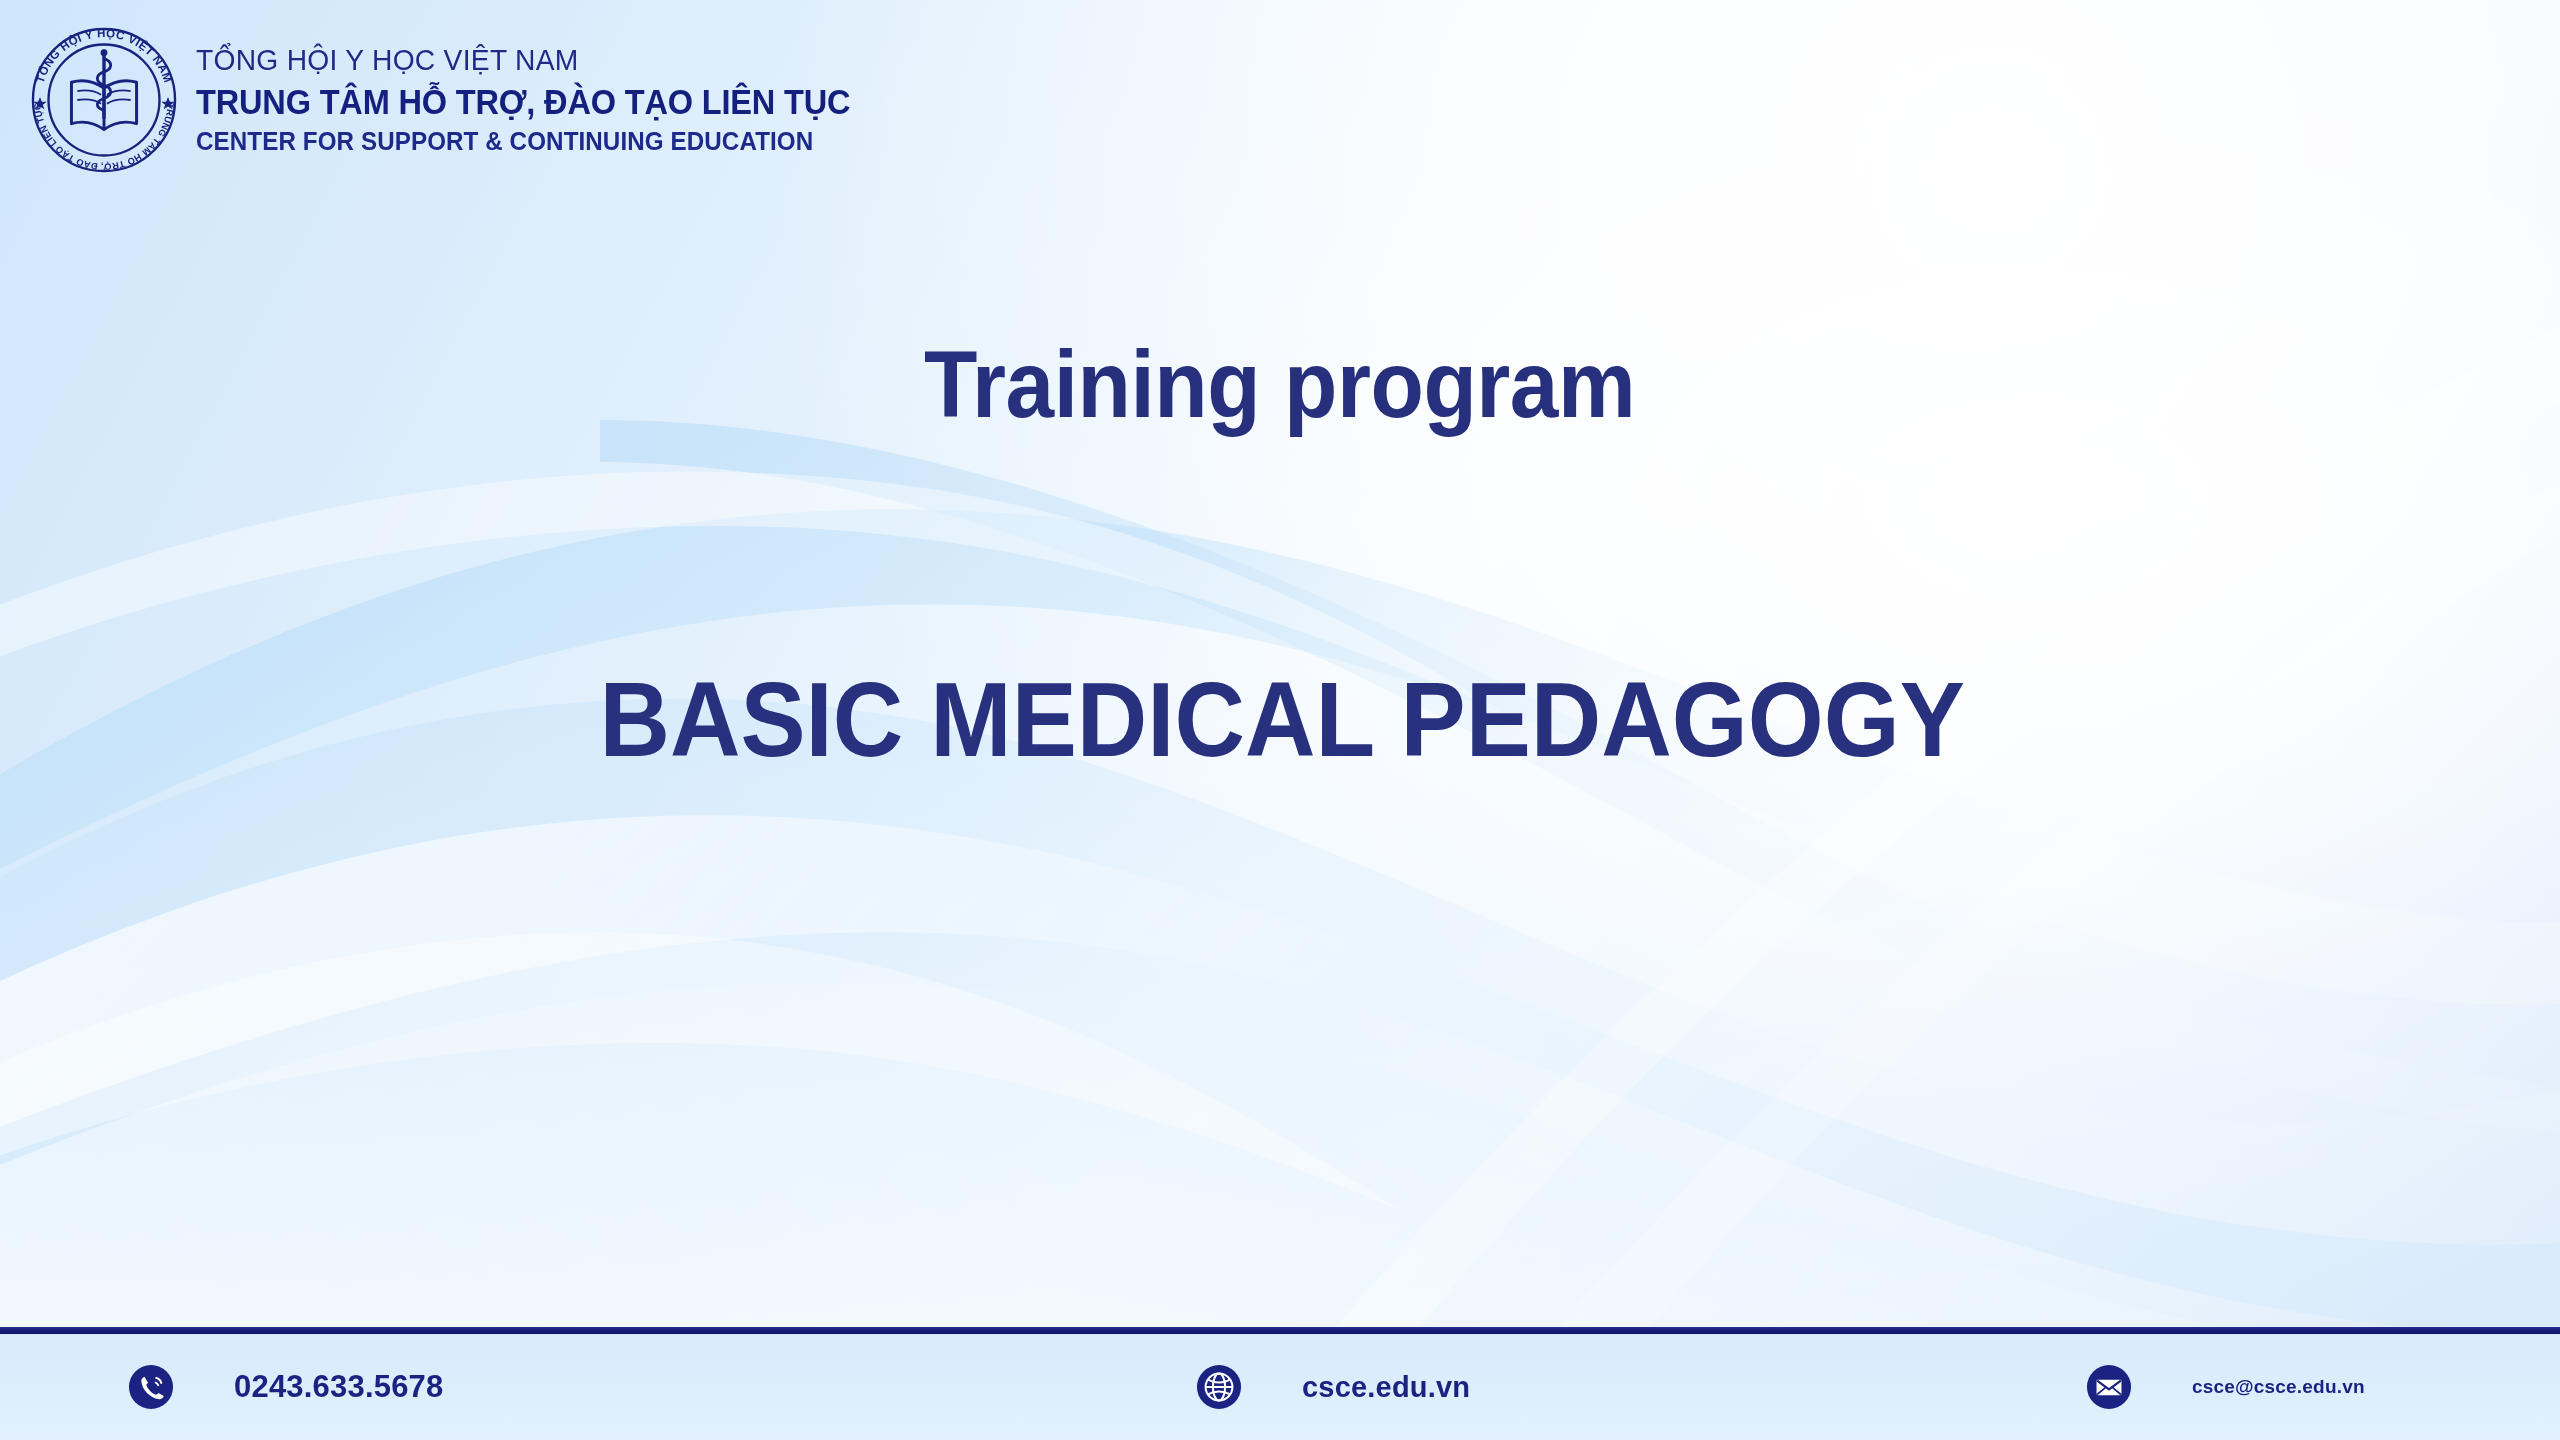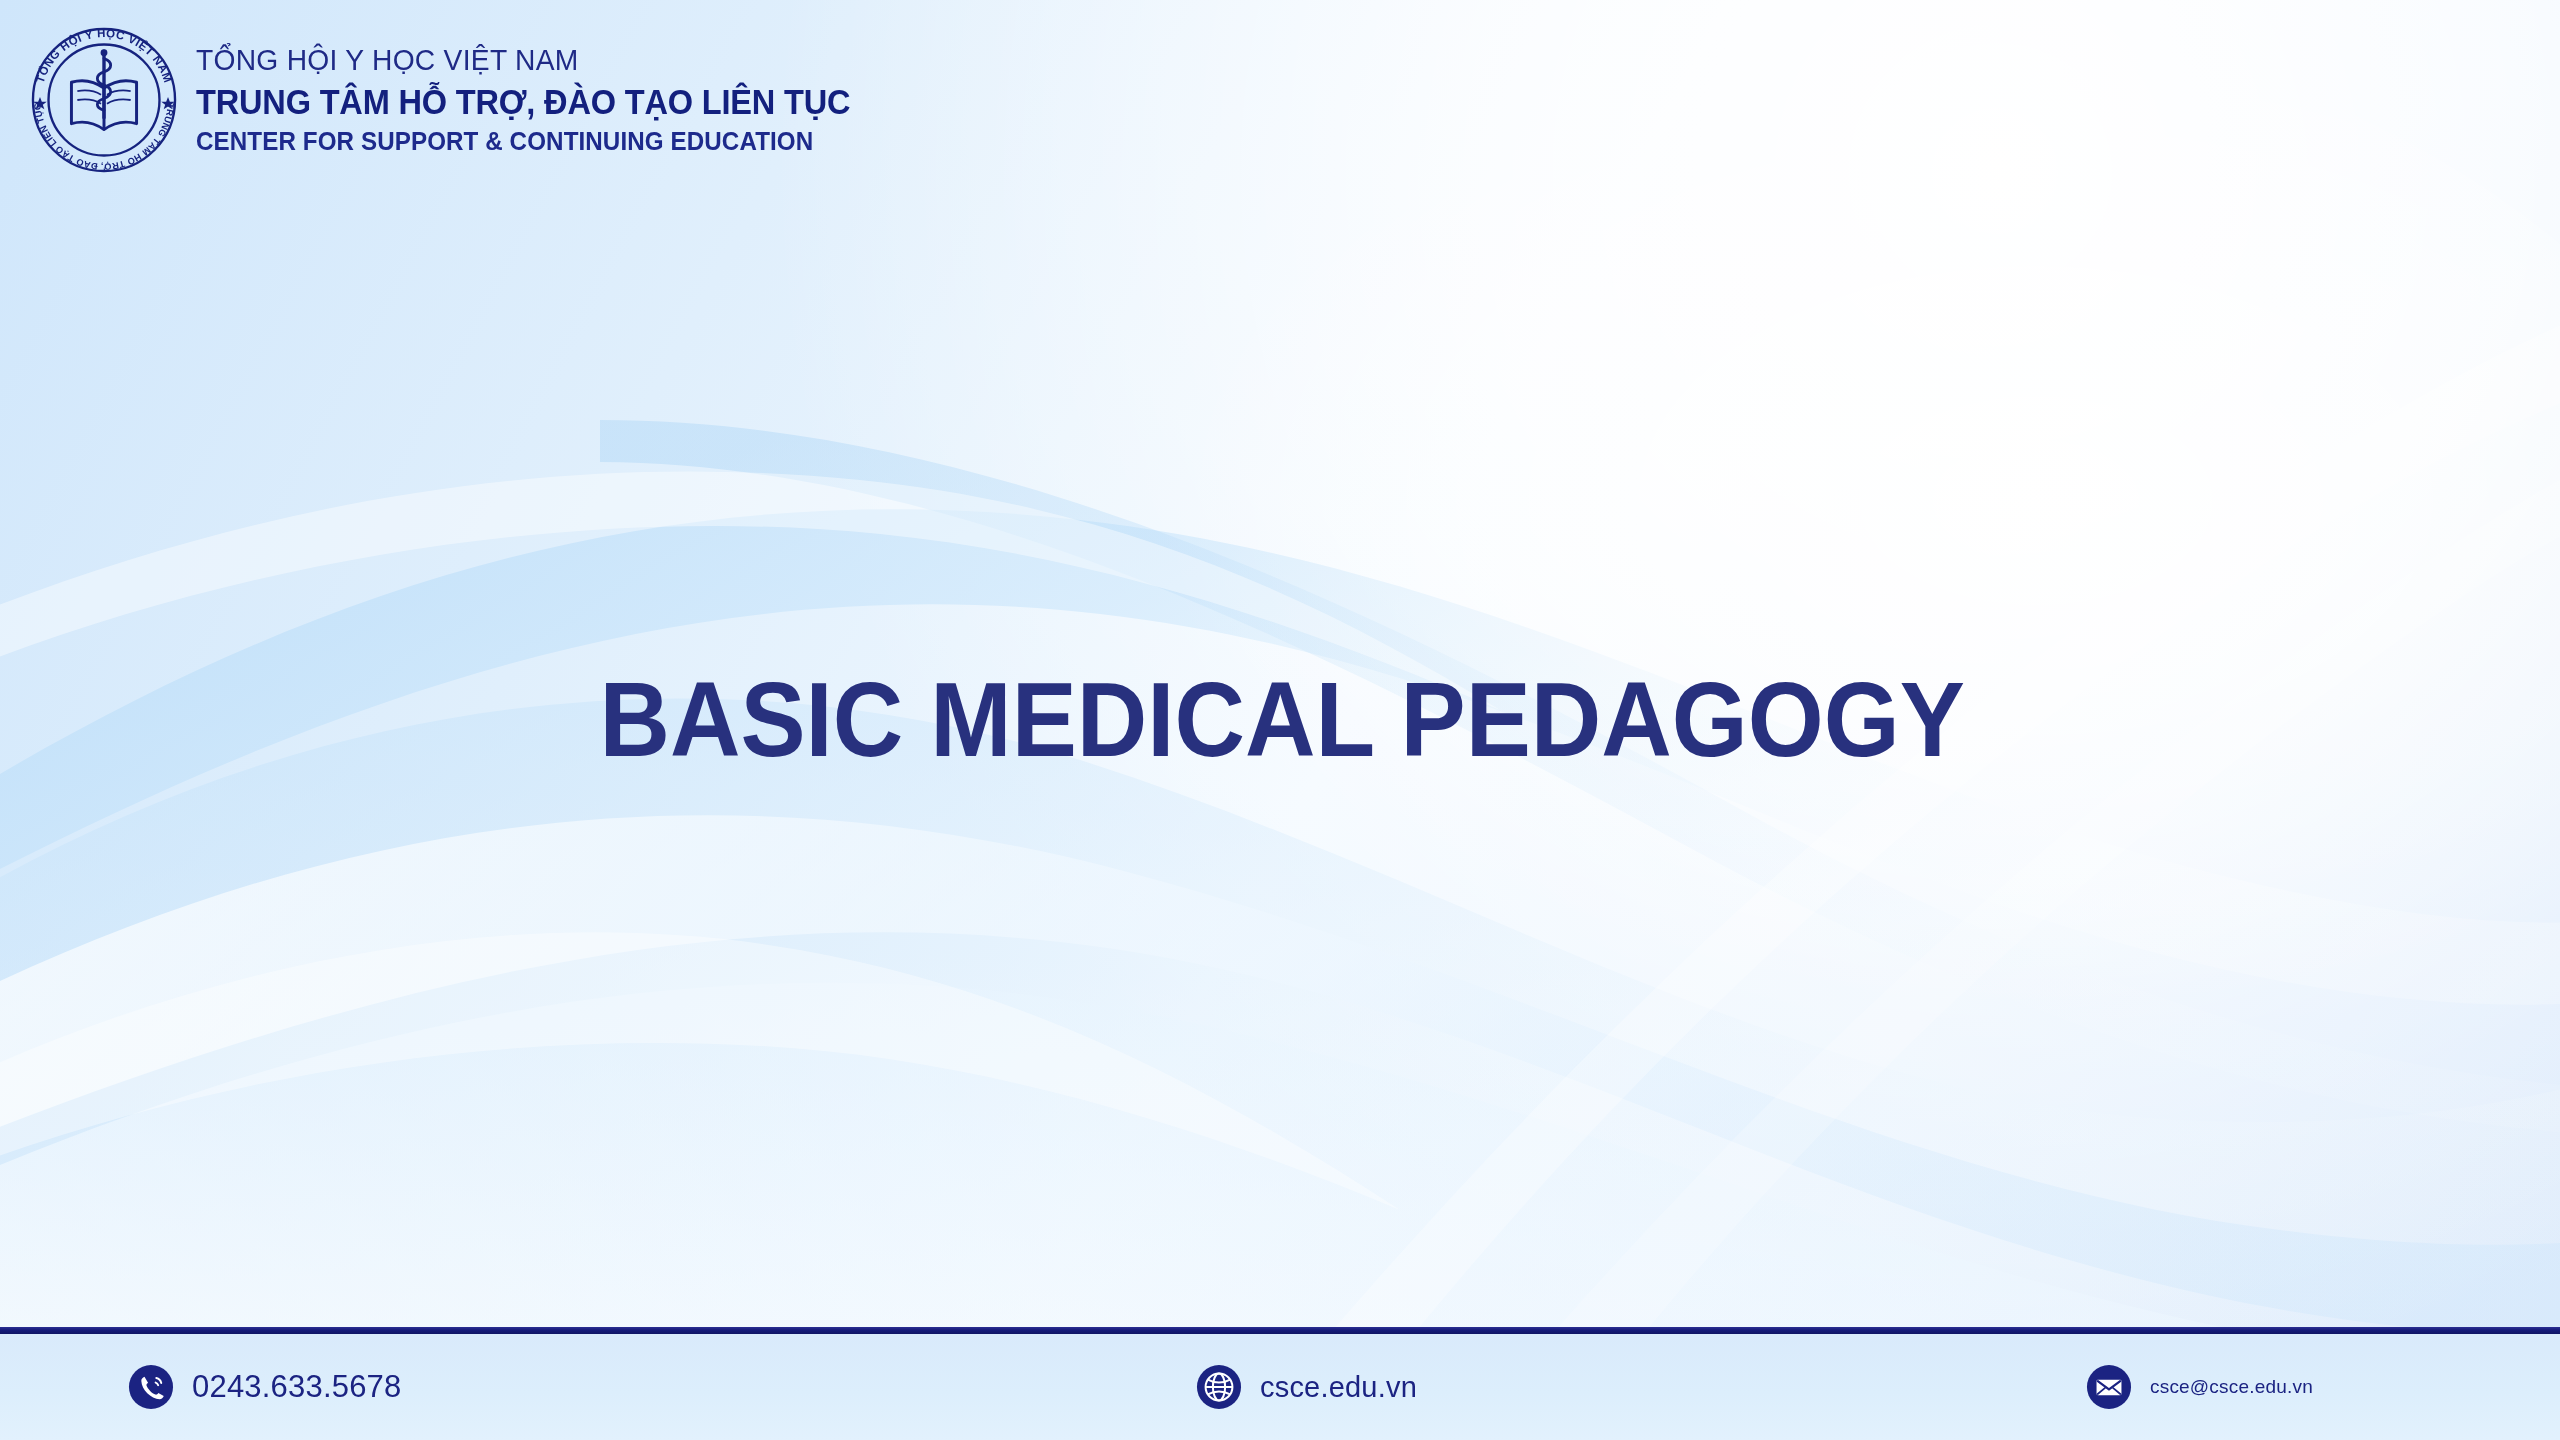--- a/index.html
+++ b/index.html
@@ -151,24 +151,25 @@
     align-items: center;
     gap: 18px;
   }
   .fcell.phone  { position: absolute; left: 128px; }
   .fcell.web    { position: absolute; left: 1196px; text-align: right; }
   .fcell.mail   { position: absolute; left: 2086px; }
 
   .fcell .ficon { width: 46px; height: 46px; flex: 0 0 auto; display: block; }
   .fcell .flabel {
     font-size: 31px;
-    font-weight: 400;
+    font-weight: 700;
     color: #1b2382;
     letter-spacing: 0.2px;
     white-space: nowrap;
+    margin-left: 42px;
   }
   .fcell.web .flabel { font-size: 29px; }
   .fcell.mail .flabel { font-size: 19px; }
 </style>
 </head>
 <body>
 
 <div class="slide">
 
   <div class="bg-base"></div>
@@ -281,20 +282,23 @@
       </g>
     </svg>
 
     <div class="logo-text">
       <div class="logo-line1">TỔNG HỘI Y HỌC VIỆT NAM</div>
       <div class="logo-line2">TRUNG TÂM HỖ TRỢ, ĐÀO TẠO LIÊN TỤC</div>
       <div class="logo-line3">CENTER FOR SUPPORT &amp; CONTINUING EDUCATION</div>
     </div>
   </div>
 
+  <div class="kicker">
+    <span>Training program</span>
+  </div>
 
   <div class="maintitle">
     <span>BASIC MEDICAL PEDAGOGY</span>
   </div>
 
   <div class="footer-rule"></div>
 
   <div class="footer">
 
     <div class="fcell phone">

